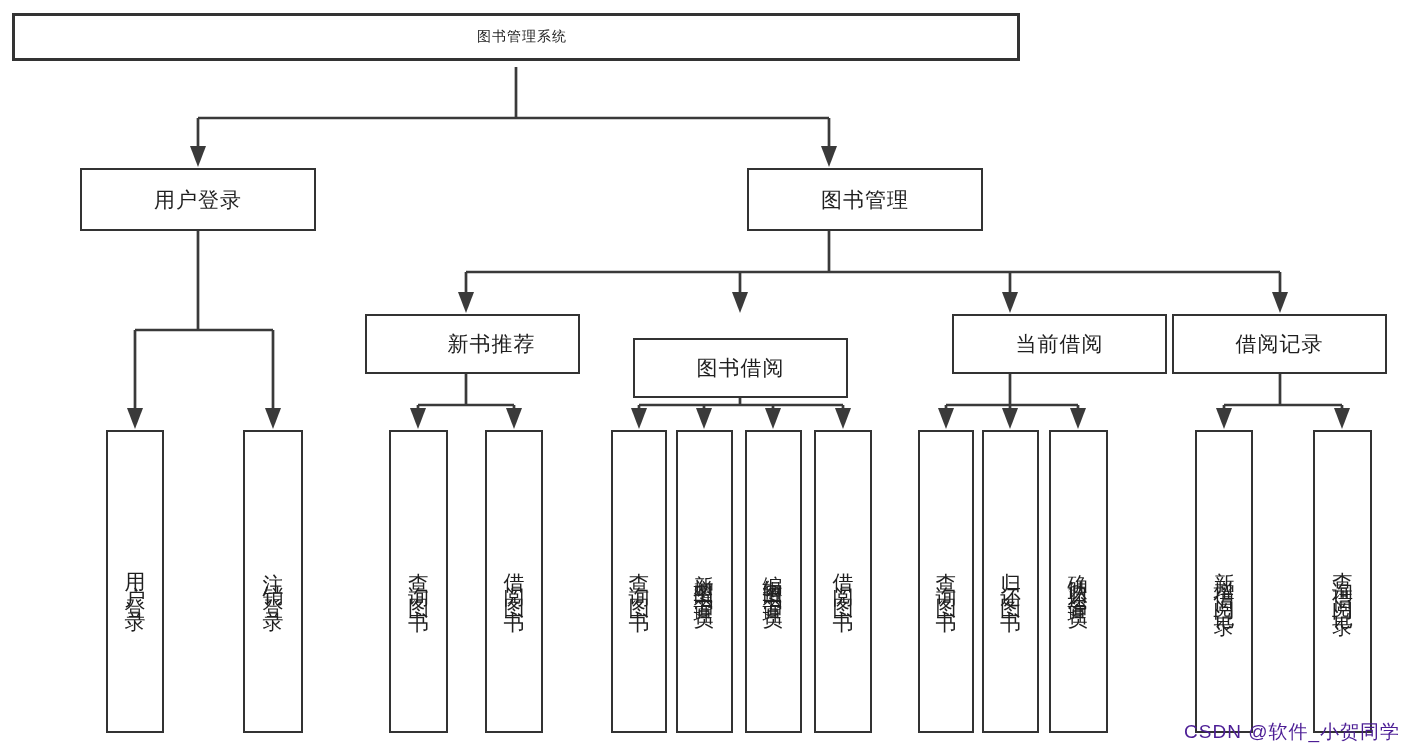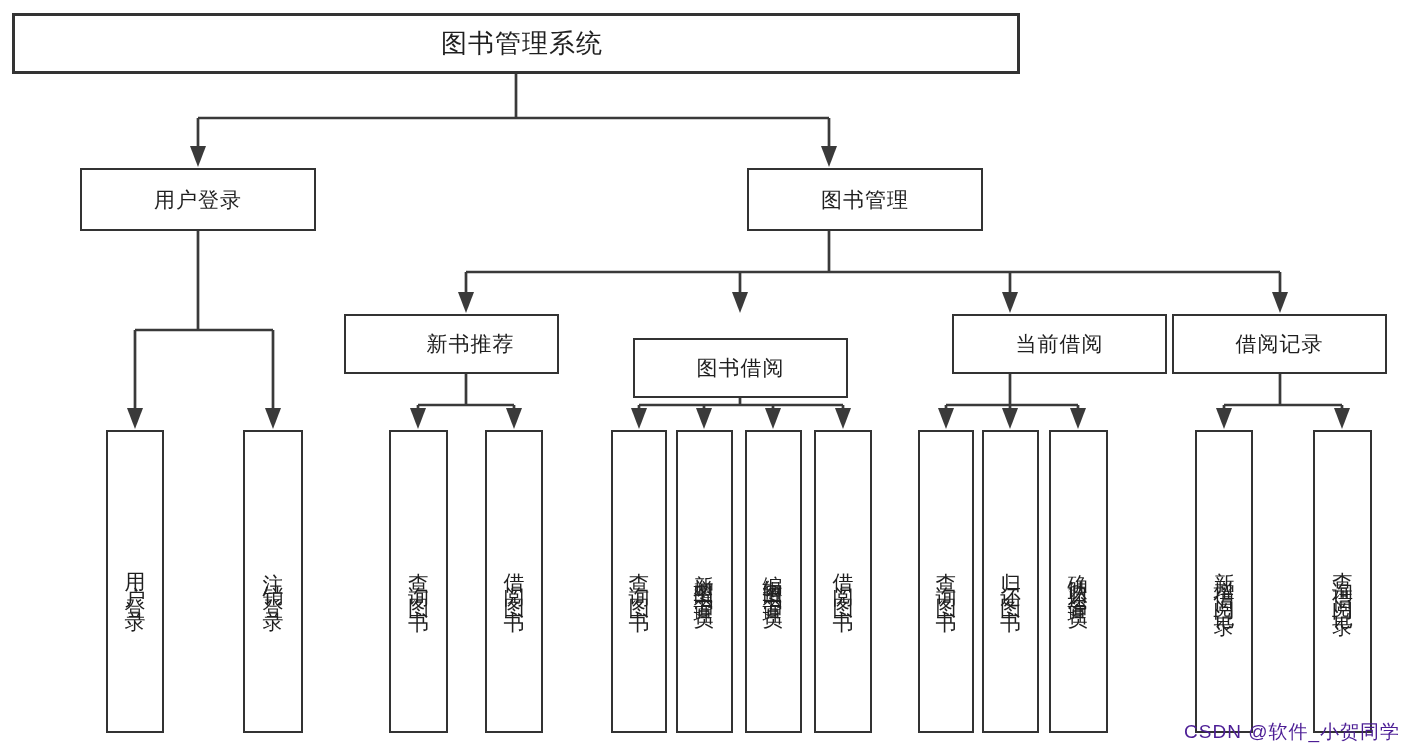--- a/index.html
+++ b/index.html
@@ -7,21 +7,21 @@
     position:relative; width:1405px; height:747px; background:#ffffff;
     font-family:"Liberation Sans","DejaVu Sans",sans-serif;
     color:#1f1f1f; overflow:hidden;
   }
   .connectors { position:absolute; left:0; top:0; width:1405px; height:747px; }
   .box {
     position:absolute; background:#ffffff; border:2.5px solid #333333;
     box-sizing:border-box; display:flex; align-items:center; justify-content:center;
     color:#1f1f1f; text-align:center; z-index:2;
   }
-  .lvl1 { left:12px; top:13px; width:1008px; height:61px; font-size:26px; letter-spacing:1px; border-width:3px;padding-left:12px; }
+  .lvl1 { left:12px; top:13px; width:1008px; height:48px; font-size:14px; letter-spacing:1px; border-width:3px;padding-left:12px; }
   .lvl2 { top:168px; width:236px; height:63px; font-size:21px; letter-spacing:1px; }
   .lvl3 { top:314px; width:215px; height:60px; font-size:21px; letter-spacing:1px; }
   .v {
     top:430px; height:303px; font-size:21px;
     writing-mode:vertical-lr; text-orientation:mixed; letter-spacing:13px;
   }
   .v.len6 { letter-spacing:9px; }
   .v.len9 { font-size:20px; letter-spacing:5px; }
   .watermark {
     position:absolute; right:5px; bottom:2px; z-index:6;
@@ -64,21 +64,21 @@
       <polygon points="1216,408 1232,408 1224,429"></polygon>
       <polygon points="1334,408 1350,408 1342,429"></polygon>
     </g>
   </svg>
 
   <div class="box lvl1">图书管理系统</div>
 
   <div class="box lvl2" style="left:80px;">用户登录</div>
   <div class="box lvl2" style="left:711px;margin-left:36px;">图书管理</div>
 
-  <div class="box lvl3" style="left:344px;padding-left:38px;">新书推荐</div>
+  <div class="box lvl3" style="left:365px;padding-left:38px;">新书推荐</div>
   <div class="box lvl3" style="left:633px;margin-top:24px;">图书借阅</div>
   <div class="box lvl3" style="left:952px;text-align:right;">当前借阅</div>
   <div class="box lvl3" style="left:1172px;">借阅记录</div>
 
   <div class="box v" style="left:106px;width:58px;">用户登录</div>
   <div class="box v" style="left:243px;width:60px;">注销登录</div>
   <div class="box v" style="left:389px;width:59px;">查询图书</div>
   <div class="box v" style="left:485px;width:58px;">借阅图书</div>
   <div class="box v" style="left:611px;width:56px;">查询图书</div>
   <div class="box v len9" style="left:676px;width:57px;">新增图书（管理员）</div>

